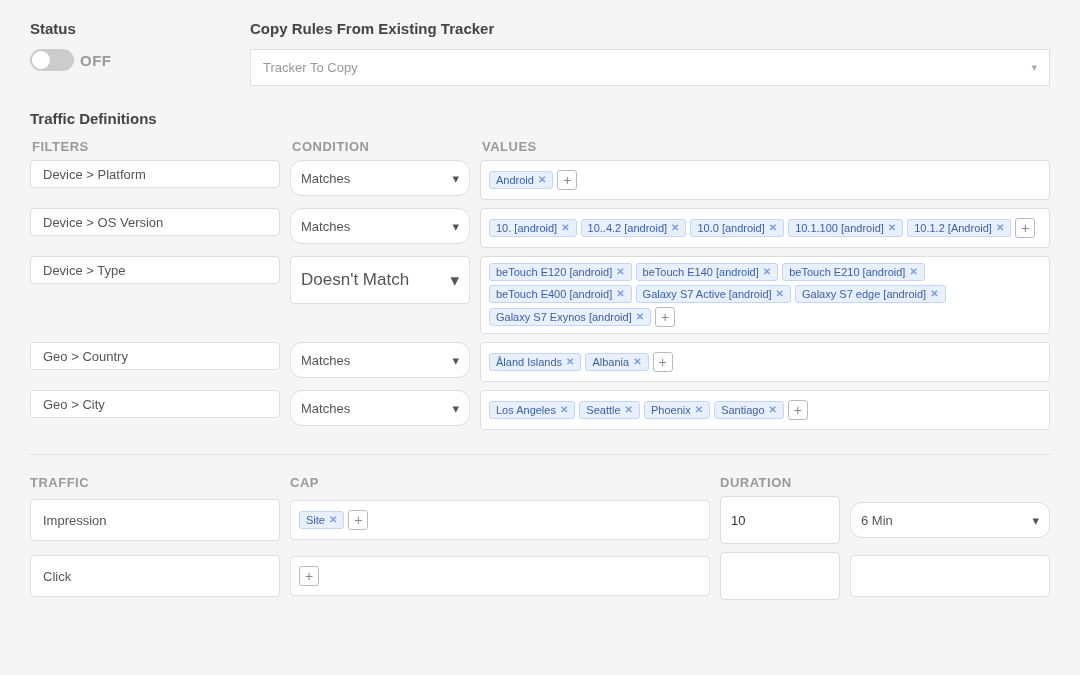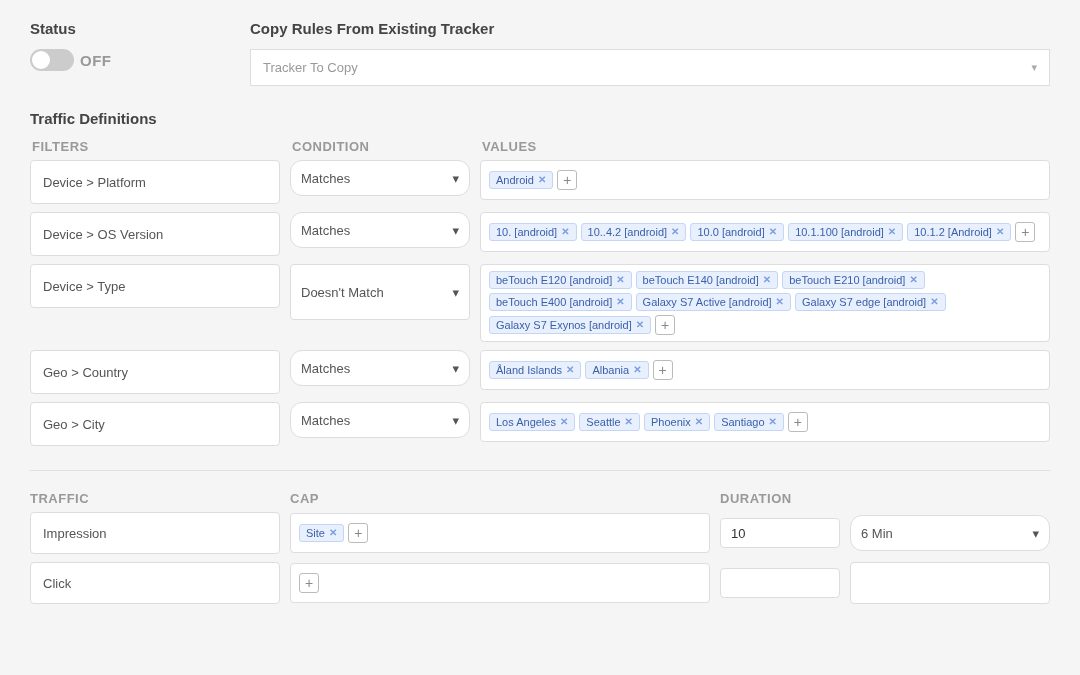--- a/index.html
+++ b/index.html
@@ -89,21 +89,21 @@
       margin-bottom: 8px;
       align-items: start;
     }
     .filter-field {
       background: #fff;
       border: 1px solid #ddd;
       border-radius: 4px;
       padding: 10px 12px;
       font-size: 13px;
       color: #555;
-      height: 44px;
+      height: 28px;
       display: flex;
       align-items: center;
     }
     .condition-select {
       background: #fff;
       border: 1px solid #ddd;
       border-radius: 12px;
       padding: 8px 10px;
       font-size: 13px;
       color: #555;
@@ -184,32 +184,32 @@
       display: flex;
       align-items: center;
     }
     .cap-input {
       background: #fff;
       border: 1px solid #ddd;
       border-radius: 4px;
       padding: 8px 10px;
       font-size: 13px;
       color: #333;
-      height: 30px;
+      height: 48px;
       display: flex;
       align-items: center;
     }
     .doesnt-match-select {
       background: #fff;
       border: 1px solid #ddd;
       border-radius: 4px;
       padding: 16px 10px;
-      font-size: 13px;
+      font-size: 17px;
       color: #555;
-      height: 56px;
+      height: 48px;
       display: flex;
       align-items: center;
       justify-content: space-between;
       cursor: pointer;
     }
   </style>
 </head>
 <body>
 
 <div class="top-row">

